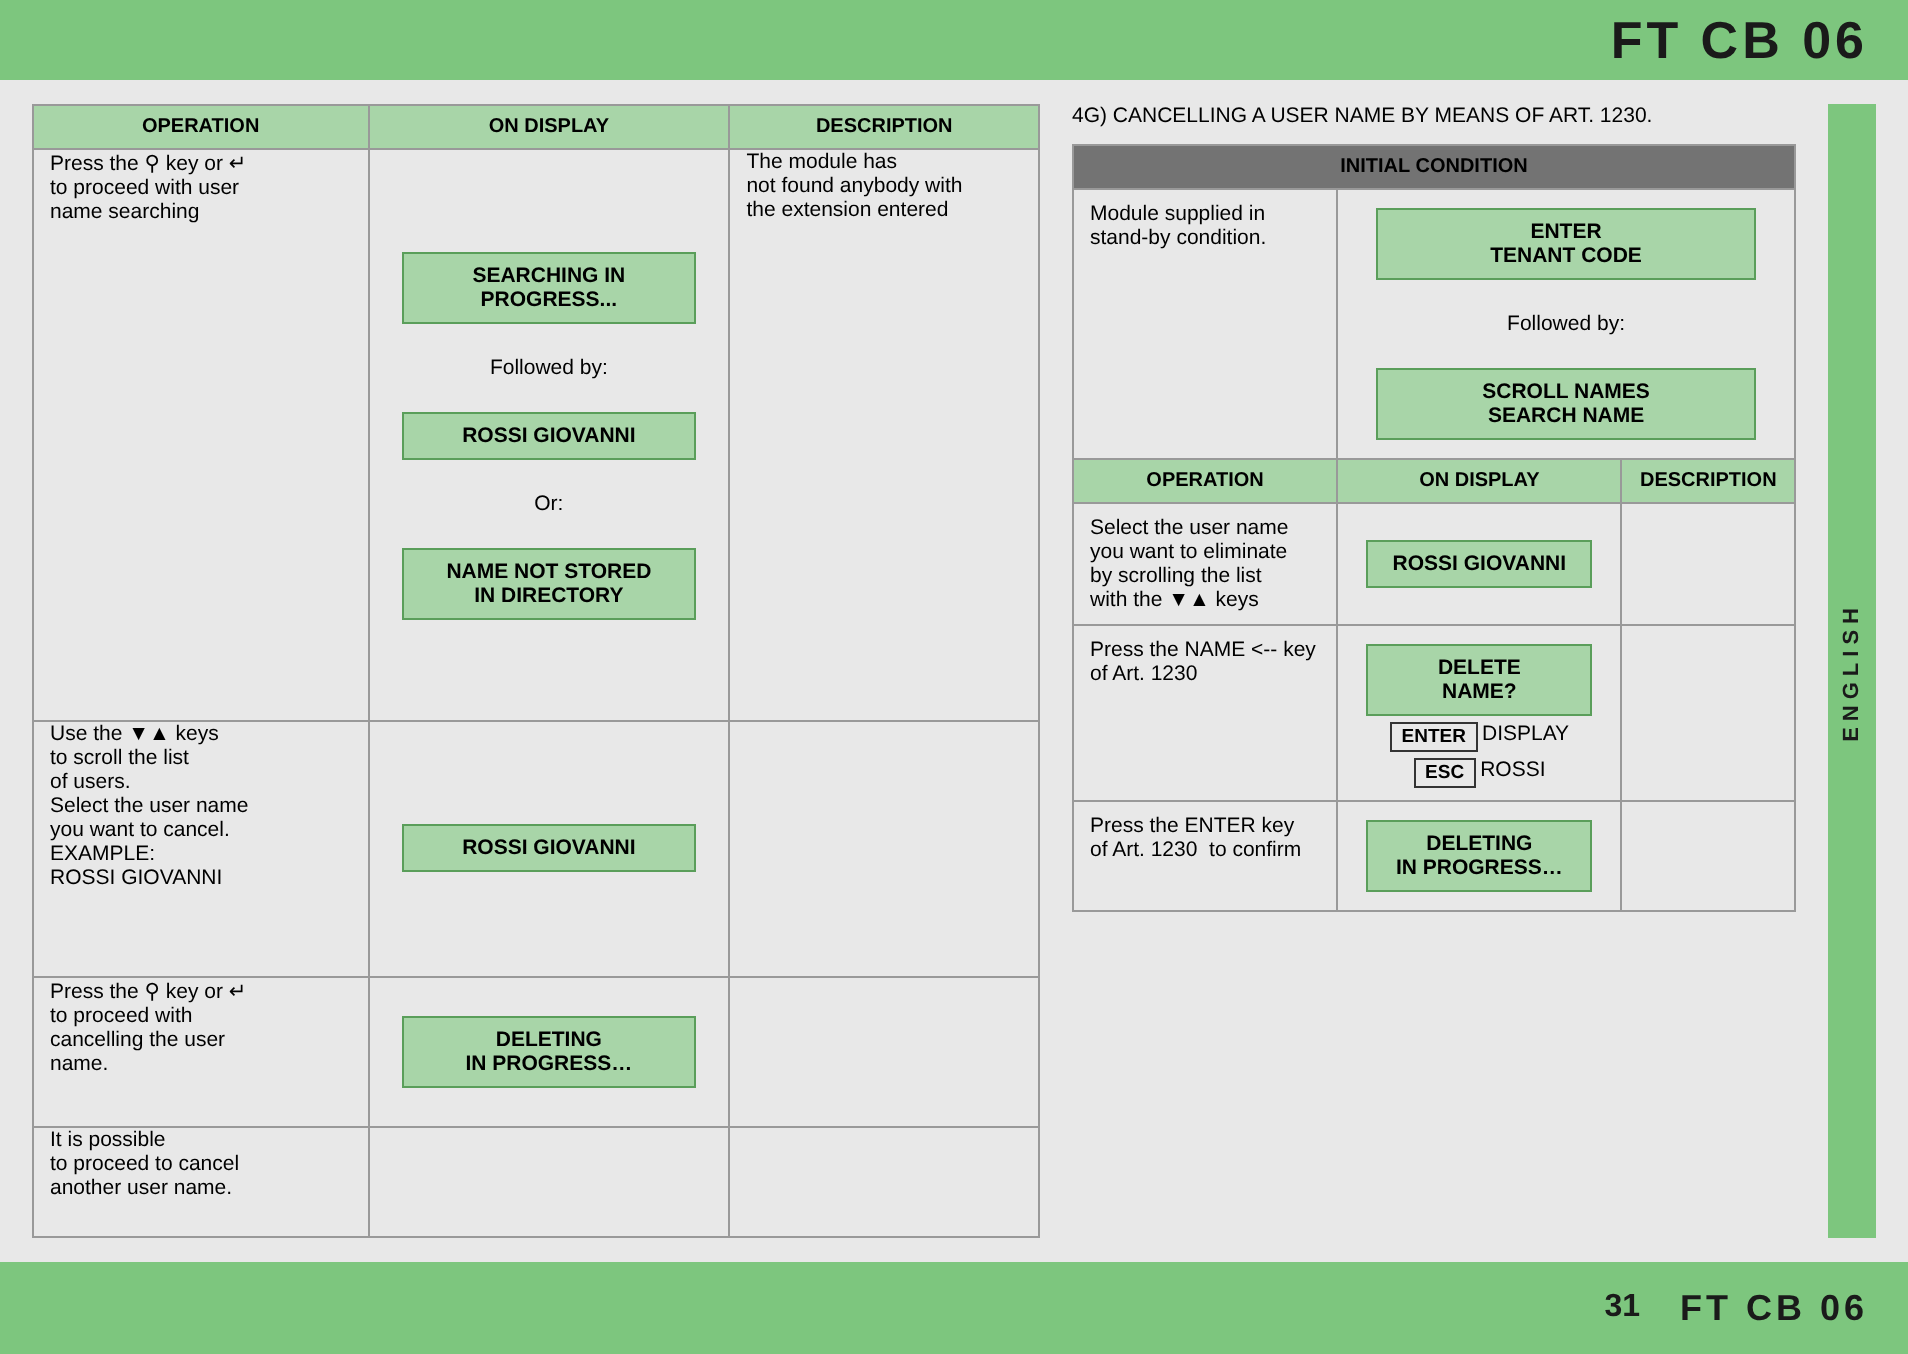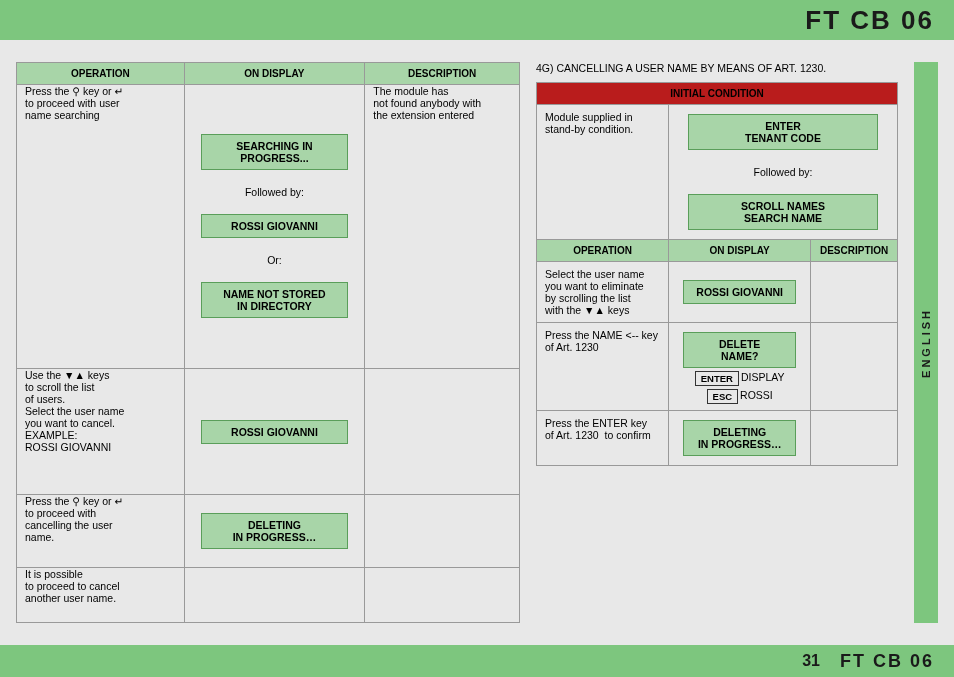--- a/index.html
+++ b/index.html
@@ -11,21 +11,20 @@
       height: 677px;
       overflow: hidden;
     }
 
     .page-wrapper {
       width: 954px;
       height: 677px;
       background: #e8e8e8;
       display: flex;
       flex-direction: column;
-      gap: 10px;
     }
 
     
     .header {
       background: #7dc67e;
       display: flex;
       justify-content: flex-end;
       align-items: center;
       padding: 6px 20px;
       height: 40px;
@@ -141,21 +140,21 @@
     }
     .right-table td.r-disp {
       width: 140px;
       text-align: center;
       vertical-align: middle;
     }
     .right-table td.r-desc {
       width: 80px;
     }
     .right-table td.full-width-green {
-      background: #b91c1c;
+      background: #737373;
       text-align: center;
       font-weight: bold;
       font-size: 10px;
       text-transform: uppercase;
       padding: 5px;
     }
     .right-table td.initial-cond-cell {
       vertical-align: middle;
       text-align: center;
     }
@@ -178,21 +177,21 @@
       color: #1a1a1a;
     }
 
     
     .footer {
       background: #7dc67e;
       display: flex;
       justify-content: flex-end;
       align-items: center;
       padding: 6px 20px;
-      height: 32px;
+      height: 46px;
       gap: 20px;
     }
     .footer-page {
       font-size: 16px;
       font-weight: bold;
       color: #1a1a1a;
     }
     .footer-title {
       font-size: 18px;
       font-weight: bold;

